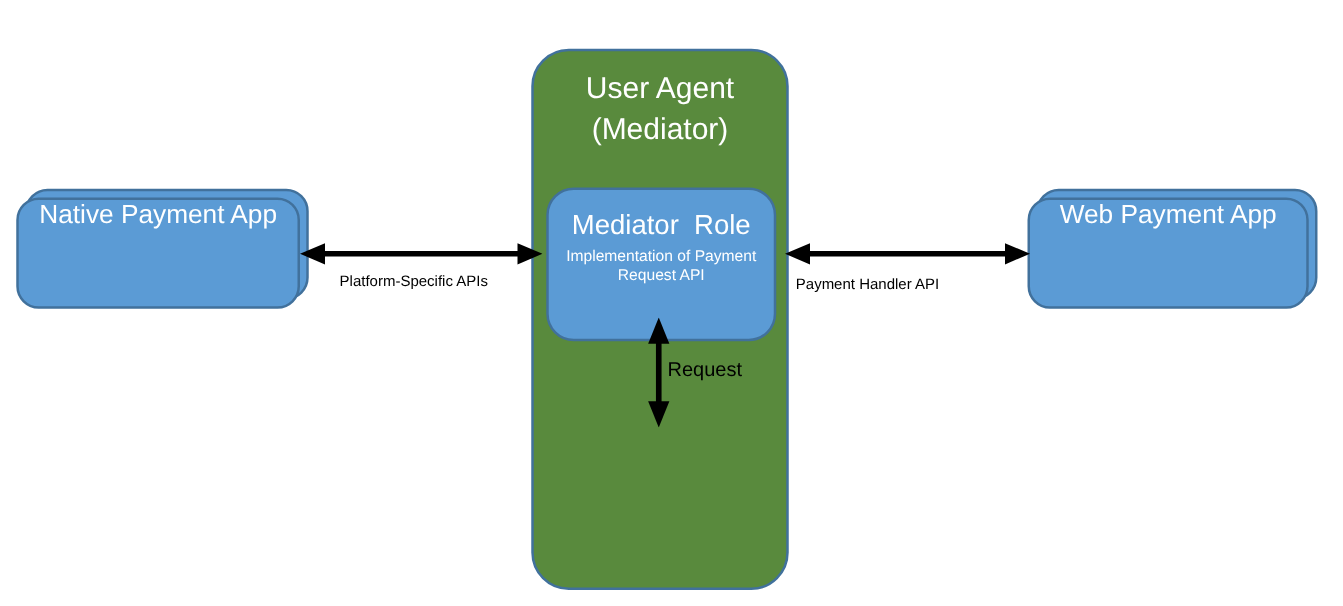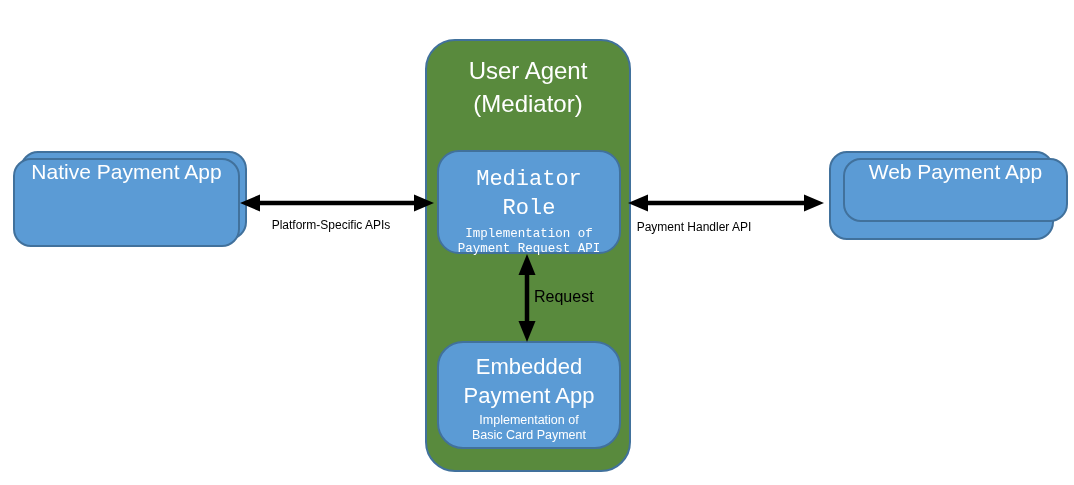--- a/index.html
+++ b/index.html
@@ -38,24 +38,23 @@
   }
   
   .blue-box{
     position:absolute;
     background:var(--blue-fill);
     border:2.5px solid var(--box-border);
     color:var(--box-text);
     text-align:center;
   }
   .mediator{
-    left:437px;top:150px;width:184px;height:104px;
+    left:437px;top:150px;width:184px;height:123px;
     border-radius:22px;
     padding-top:13px;
-    font-family:Liberation Mono, monospace;
   }
   .embedded{
     left:437px;top:341px;width:184px;height:108px;
     border-radius:26px;
     padding-top:9px;
   }
   .box-title{
     font-size:22px;
     line-height:29px;
     white-space:pre-wrap;
@@ -75,21 +74,21 @@
     border-radius:18px;
   }
   .side{
     border-radius:18px;
     display:flex;align-items:flex-start;justify-content:center;
     font-size:21px;
   }
   .native-back{left:20px;top:151px;width:227px;height:89px;}
   .native-front{left:13px;top:158px;width:227px;height:89px;}
   .web-back{left:829px;top:151px;width:225px;height:89px;}
-  .web-front{left:822px;top:158px;width:225px;height:64px;margin-left:21px;}
+  .web-front{left:822px;top:158px;width:225px;height:89px;}
   
   .arrow{position:absolute;}
   .arrow-left{left:240px;top:192px;}
   .arrow-right{left:628px;top:192px;}
   .arrow-vert{left:516px;top:254px;}
   .arrow polygon{fill:var(--arrow-black);}
   .arrow line{stroke:var(--arrow-black);stroke-width:4.5px;}
   
   .conn-label{
     position:absolute;
@@ -124,24 +123,20 @@
   <div class="stack-back web-back"></div>
   <div class="blue-box side web-front">
     <span>Web Payment App</span>
   </div>
 
   <div class="blue-box mediator">
     <div class="box-title">Mediator  Role</div>
     <div class="box-subtitle">Implementation of Payment Request API</div>
   </div>
 
-  <div class="blue-box embedded">
-    <div class="box-title">Embedded Payment App</div>
-    <div class="box-subtitle">Implementation of Basic Card Payment</div>
-  </div>
 
   <svg class="arrow arrow-left" width="194" height="22">
     <line x1="18" y1="11" x2="176" y2="11"></line>
     <polygon points="0,11 20,2.5 20,19.5"></polygon>
     <polygon points="194,11 174,2.5 174,19.5"></polygon>
   </svg>
 
   <svg class="arrow arrow-right" width="196" height="22">
     <line x1="18" y1="11" x2="178" y2="11"></line>
     <polygon points="0,11 20,2.5 20,19.5"></polygon>

